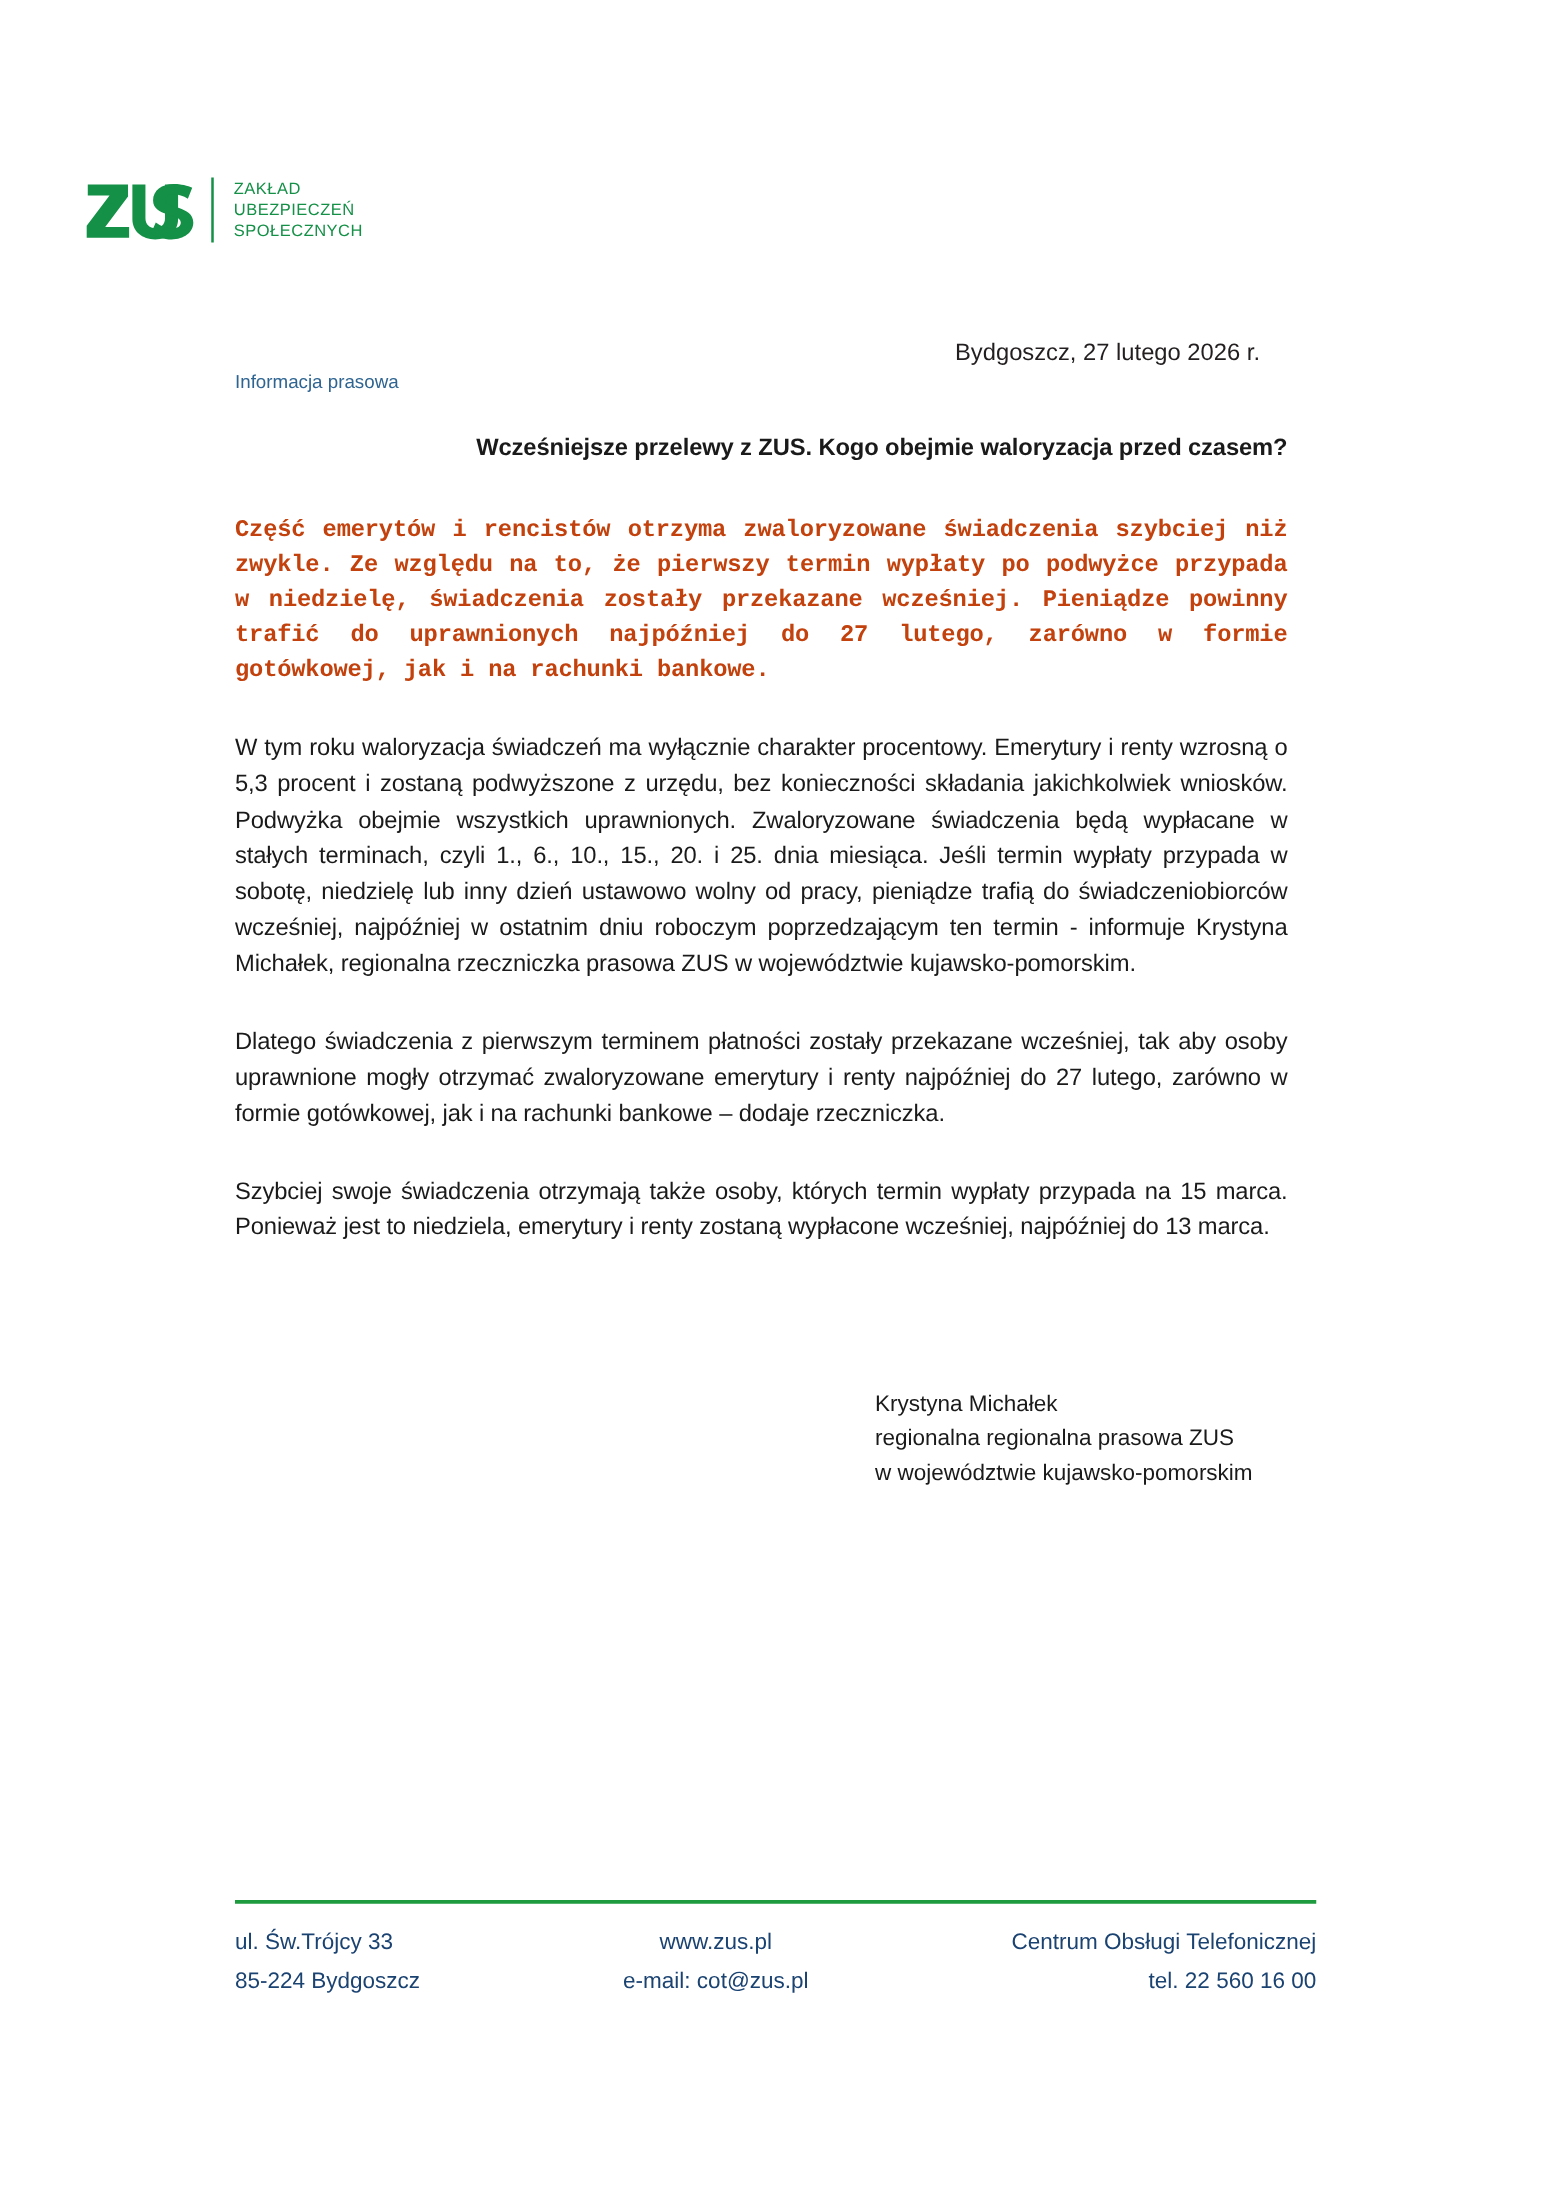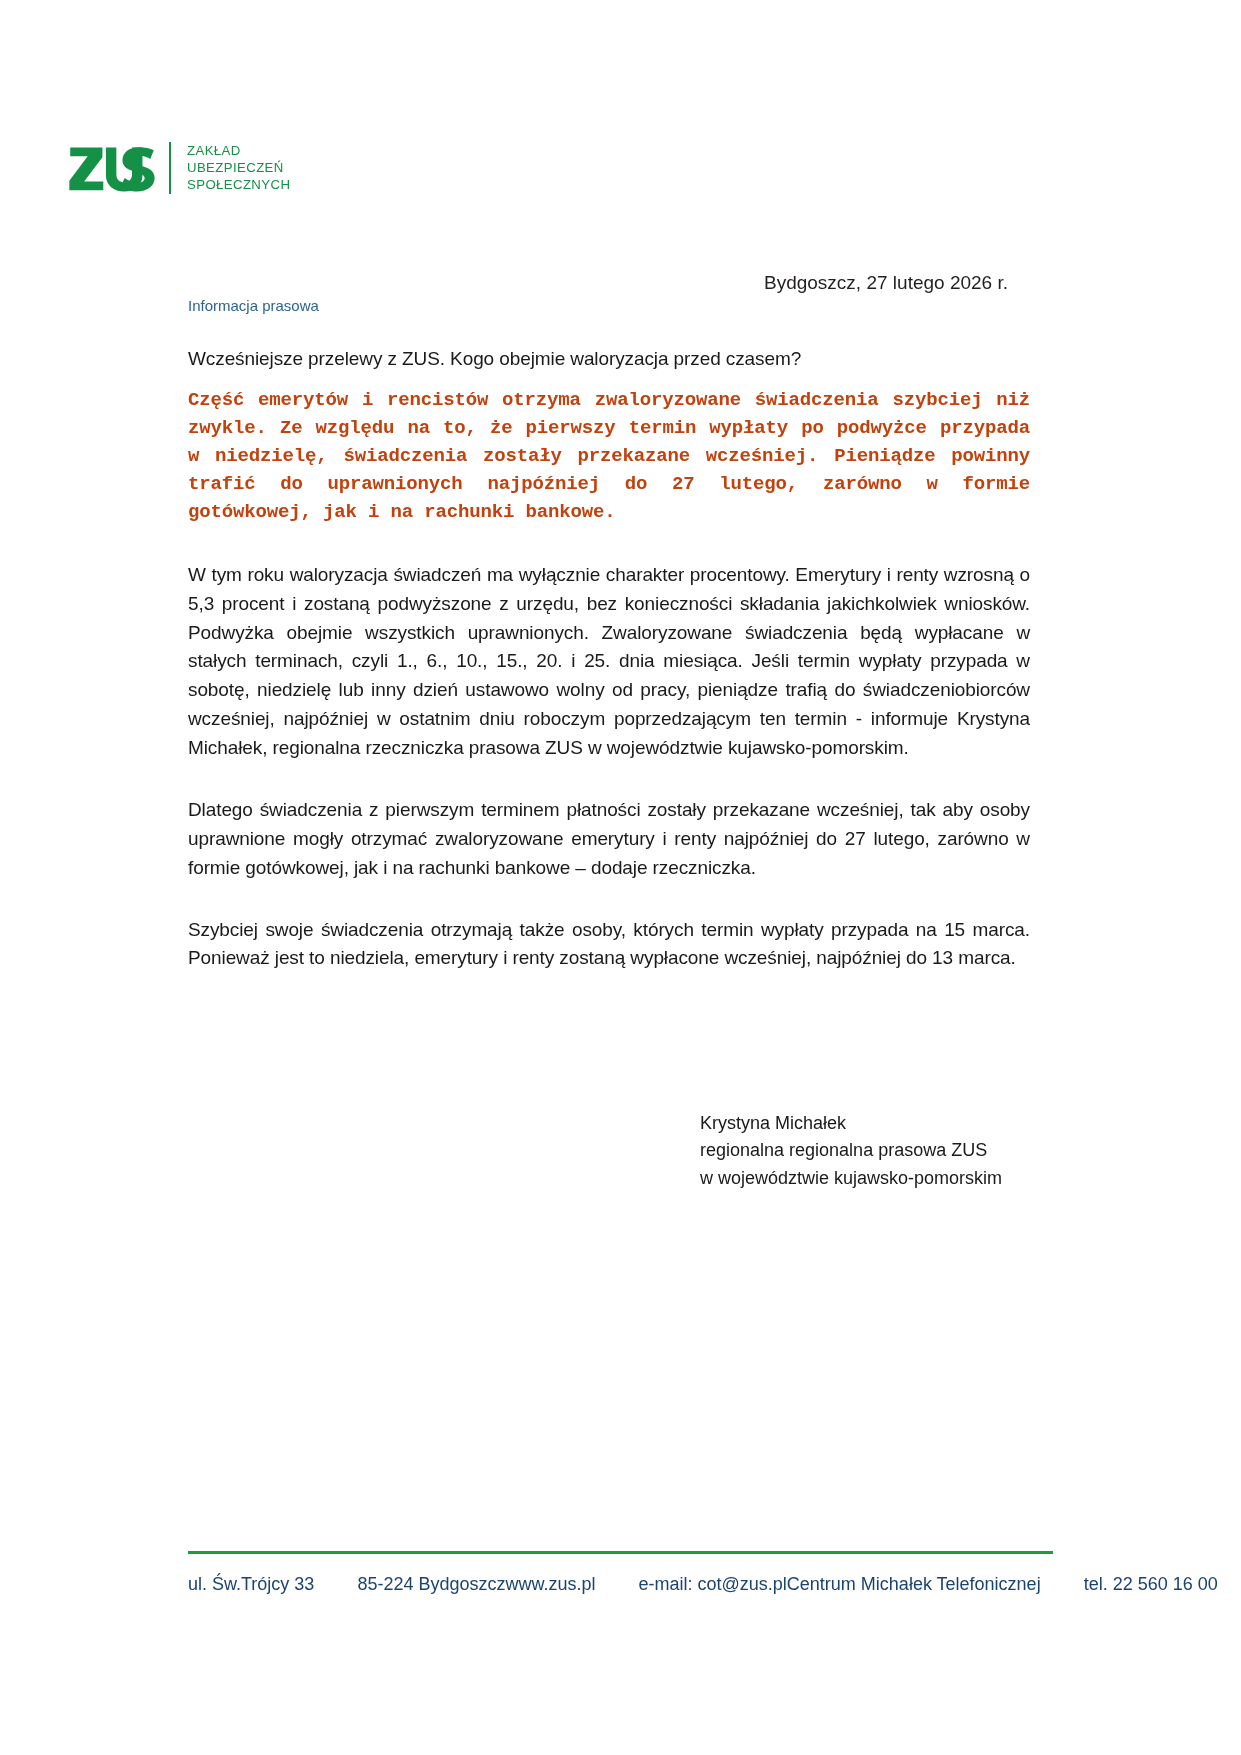--- a/index.html
+++ b/index.html
@@ -78,25 +78,26 @@
   .press-label {
     font-family: "Liberation Sans", sans-serif;
     font-size: 15px;
     color: #2e6491;
     margin: 0 0 30px 0;
     line-height: 1.3;
   }
   .headline {
     font-family: "Liberation Sans", sans-serif;
     font-size: 19px;
-    font-weight: normal;
-    color: #1a1a1a;
-    margin: 0 0 16px 0;
+    font-weight: bold;
+    color: #1a1a1a;
+    margin: 0 0 40px 0;
     line-height: 1.35;
     letter-spacing: -0.1px;
+    text-align: right;
   }
   .lead {
     font-family: Liberation Mono, monospace;
     font-size: 19px;
     font-weight: bold;
     color: #c2410c;
     text-align: justify;
     line-height: 1.47;
     margin: 0 0 34px 0;
     letter-spacing: -0.15px;
@@ -138,21 +139,21 @@
     margin-bottom: 15px;
   }
   .footer-cols {
     display: flex;
     justify-content: space-between;
     font-family: "Liberation Sans", sans-serif;
     font-size: 18px;
     color: #1b4372;
     line-height: 1.72;
   }
-  .footer-col { display: flex; flex-direction: row; gap: 43px; }
+  .footer-col { display: flex; flex-direction: column; }
   .footer-col.left  { text-align: left; }
   .footer-col.mid   { text-align: center; flex: 1; align-items: center; }
   .footer-col.right { text-align: right; align-items: flex-end; }
   .footer-col span { white-space: nowrap; }
 </style>
 </head>
 <body>
 
 <div class="page">
 
@@ -194,19 +195,19 @@
     <div class="footer-cols">
       <div class="footer-col left">
         <span>ul. Św.Trójcy 33</span>
         <span>85-224 Bydgoszcz</span>
       </div>
       <div class="footer-col mid">
         <span>www.zus.pl</span>
         <span>e-mail: cot@zus.pl</span>
       </div>
       <div class="footer-col right">
-        <span>Centrum Michałek Telefonicznej</span>
+        <span>Centrum Obsługi Telefonicznej</span>
         <span>tel. 22 560 16 00</span>
       </div>
     </div>
   </div>
 
 </div>
 
 </body></html>

